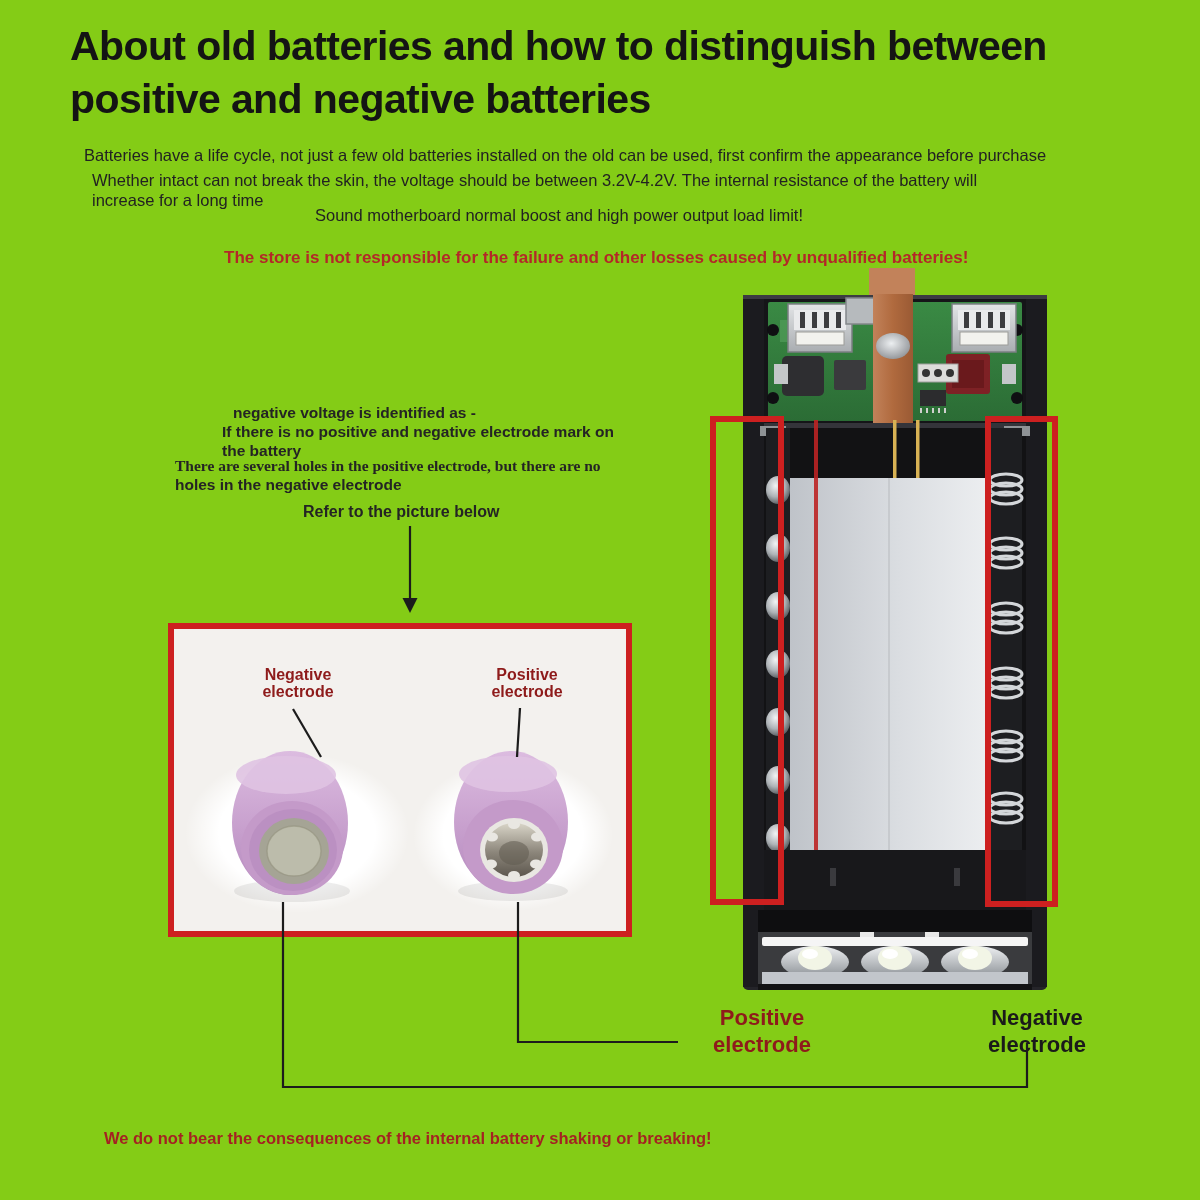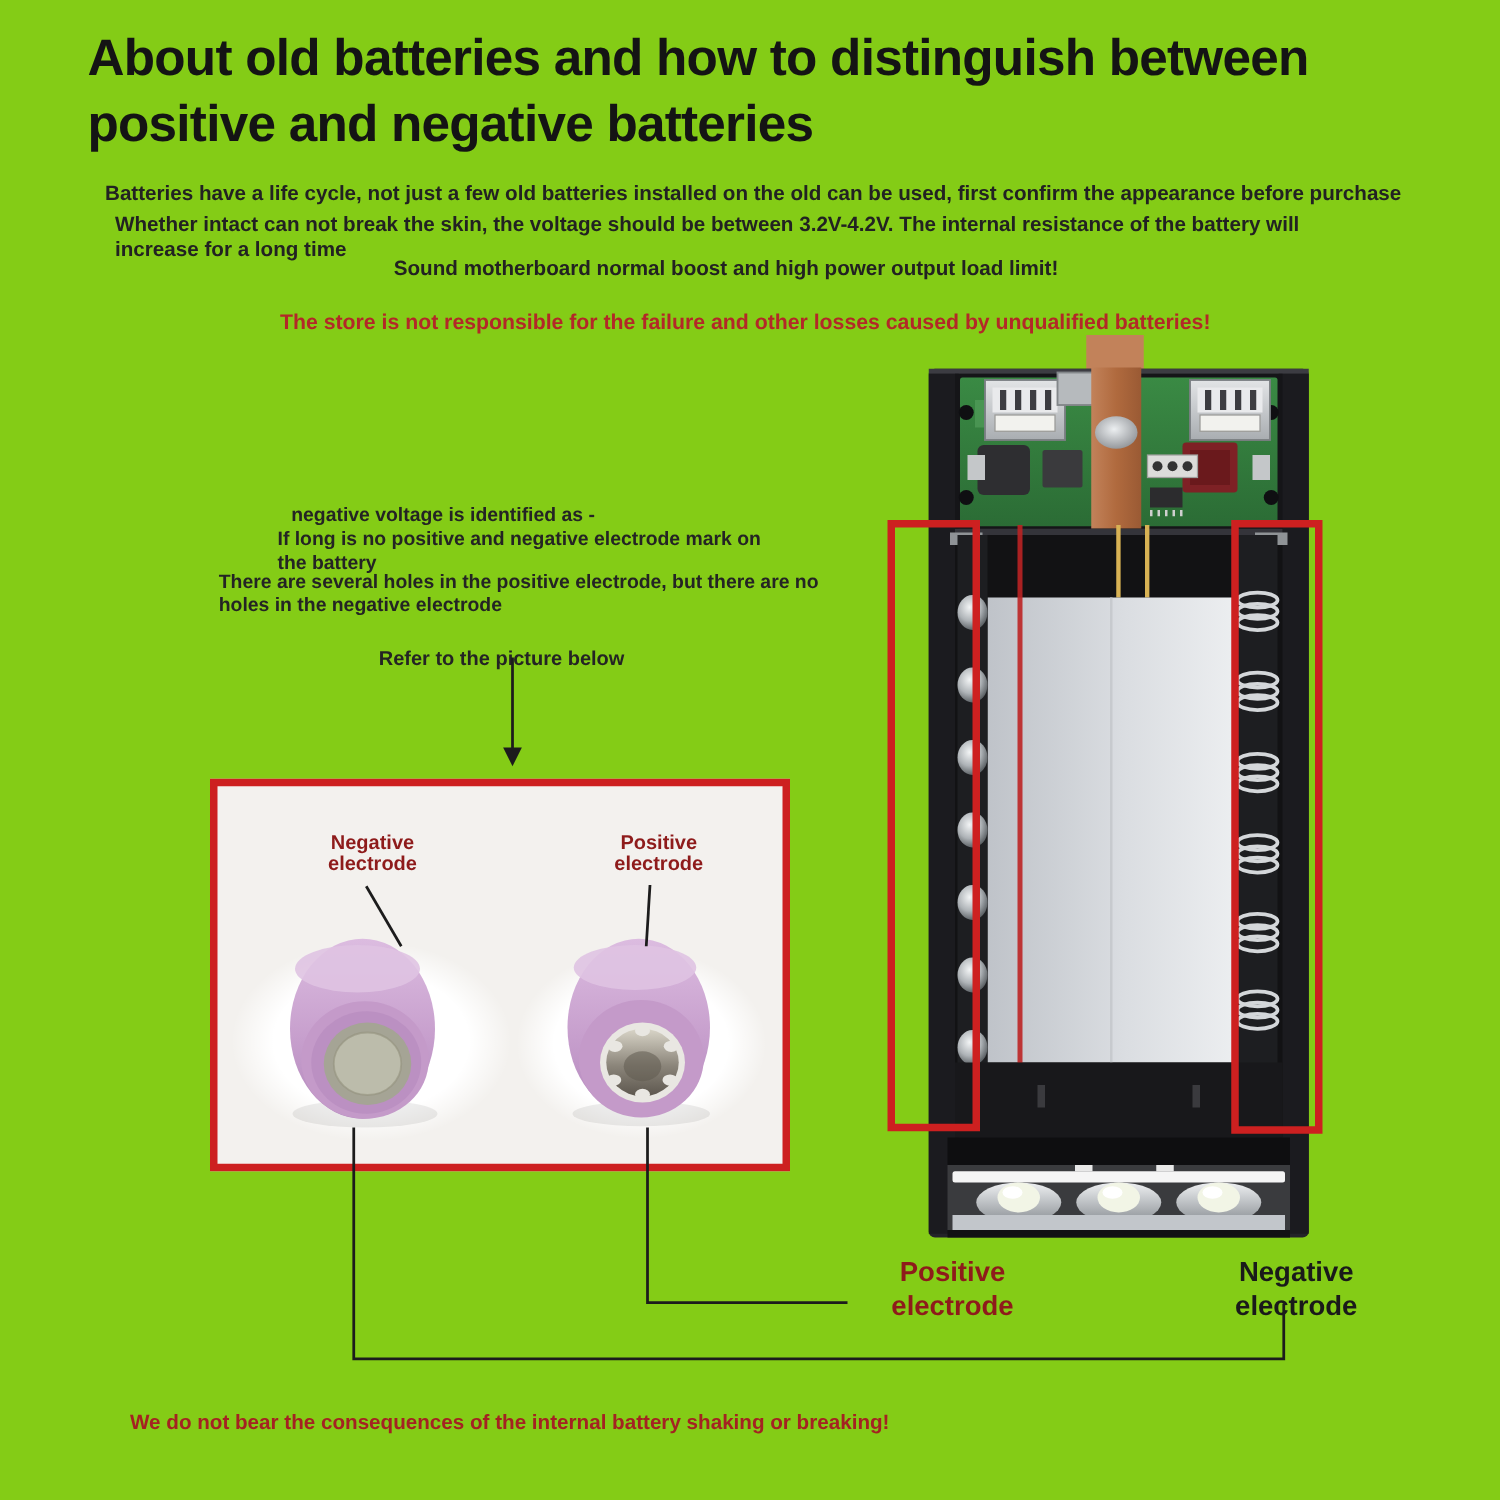--- a/index.html
+++ b/index.html
@@ -1,21 +1,21 @@
 <!DOCTYPE html>
 <html><head>
 <meta charset="utf-8">
 <style>
   html,body{margin:0;padding:0;background:#ffffff;}
   .canvas{position:relative;width:1200px;height:1200px;background:#84cc16;overflow:hidden;
           font-family:"Liberation Sans",sans-serif;color:#1c1c1c;}
   .abs{position:absolute;}
   .title{left:70px;top:20px;width:1090px;font-size:41px;font-weight:700;line-height:53px;
          color:#141414;letter-spacing:-0.6px;}
-  .introline{font-size:16.5px;font-weight:700;color:#222;white-space:nowrap;}
+  .introline{font-size:16.5px;font-weight:400;color:#222;white-space:nowrap;}
   .warn{font-size:17px;font-weight:700;color:#b32828;white-space:nowrap;}
   .instr{font-size:15.5px;font-weight:700;color:#242424;white-space:nowrap;}
   .redframe{box-sizing:border-box;border:6px solid #cd2020;background:transparent;}
   .boxbg{background:#f3f1ee;}
   .boxlabel{font-size:16px;font-weight:700;line-height:17px;text-align:center;color:#8e1b1b;}
   .devlabel{font-size:22px;font-weight:700;line-height:27px;text-align:center;}
   .devlabel.pos{color:#8e1b1b;}
   .devlabel.neg{color:#1a1a1a;}
   .disc{font-size:16.5px;font-weight:700;color:#a42222;white-space:nowrap;}
   .overlay{left:0;top:0;pointer-events:none;}
@@ -30,25 +30,25 @@
     <div>positive and negative batteries</div>
   </div>
 
   <div class="abs introline" style="left:84px;top:146px;">Batteries have a life cycle, not just a few old batteries installed on the old can be used, first confirm the appearance before purchase</div>
   <div class="abs introline" style="left:92px;top:171px;">Whether intact can not break the skin, the voltage should be between 3.2V-4.2V. The internal resistance of the battery will</div>
   <div class="abs introline" style="left:92px;top:191px;">increase for a long time</div>
   <div class="abs introline" style="left:315px;top:206px;">Sound motherboard normal boost and high power output load limit!</div>
   <div class="abs warn" style="left:224px;top:248px;">The store is not responsible for the failure and other losses caused by unqualified batteries!</div>
 
   <div class="abs instr" style="left:233px;top:404px;">negative voltage is identified as -</div>
-  <div class="abs instr" style="left:222px;top:423px;">If long is no positive and negative electrode mark on</div>
+  <div class="abs instr" style="left:222px;top:423px;">If there is no positive and negative electrode mark on</div>
   <div class="abs instr" style="left:222px;top:442px;">the battery</div>
-  <div class="abs instr" style="left:175px;top:457px;">There are several holes in the positive electrode, but there are no</div>
+  <div class="abs instr" style="left:175px;top:457px;font-family:Liberation Serif, serif;">There are several holes in the positive electrode, but there are no</div>
   <div class="abs instr" style="left:175px;top:476px;">holes in the negative electrode</div>
-  <div class="abs instr" style="left:303px;top:519px;font-size:16px;">Refer to the picture below</div>
+  <div class="abs instr" style="left:303px;top:503px;font-size:16px;">Refer to the picture below</div>
 
   <div class="abs redframe boxbg" style="left:168px;top:623px;width:464px;height:314px;"></div>
 
   <svg class="abs" style="left:174px;top:629px;" width="452" height="302" viewBox="0 0 452 302">
     <defs>
       <radialGradient id="glow" cx="50%" cy="50%" r="50%">
         <stop offset="0%" stop-color="#ffffff"></stop>
         <stop offset="70%" stop-color="#ffffff"></stop>
         <stop offset="100%" stop-color="#ffffff" stop-opacity="0"></stop>
       </radialGradient>

